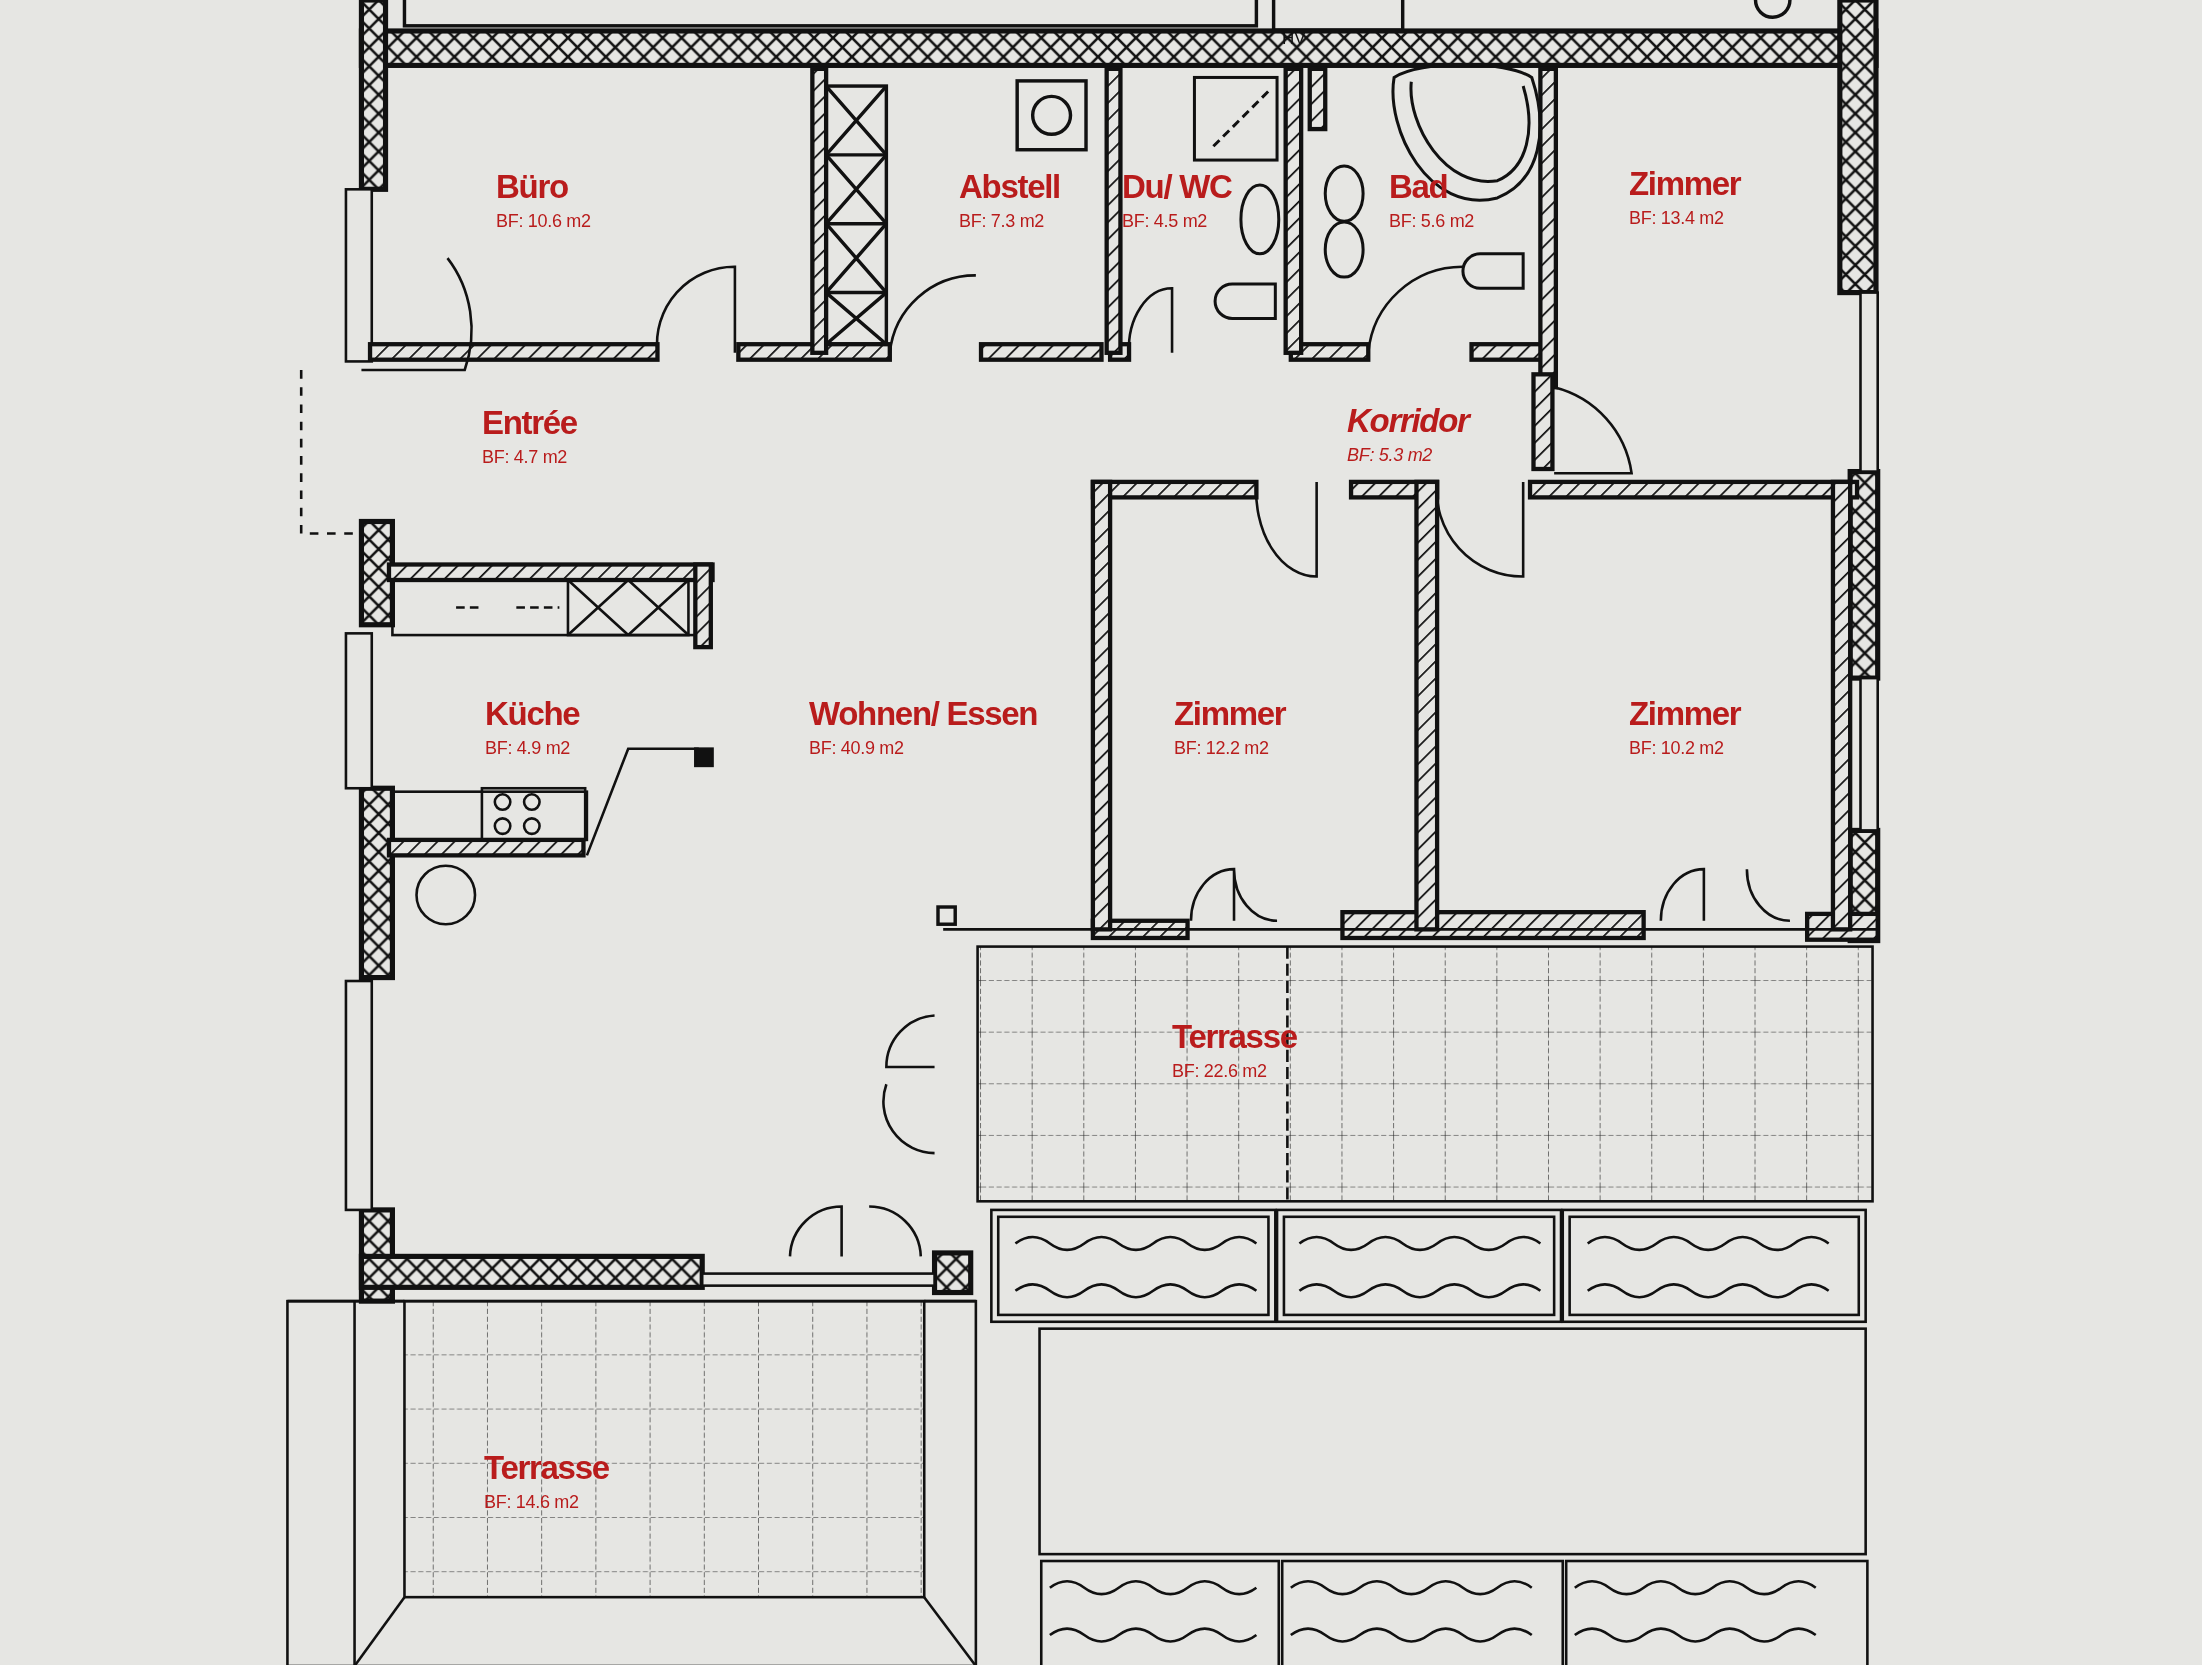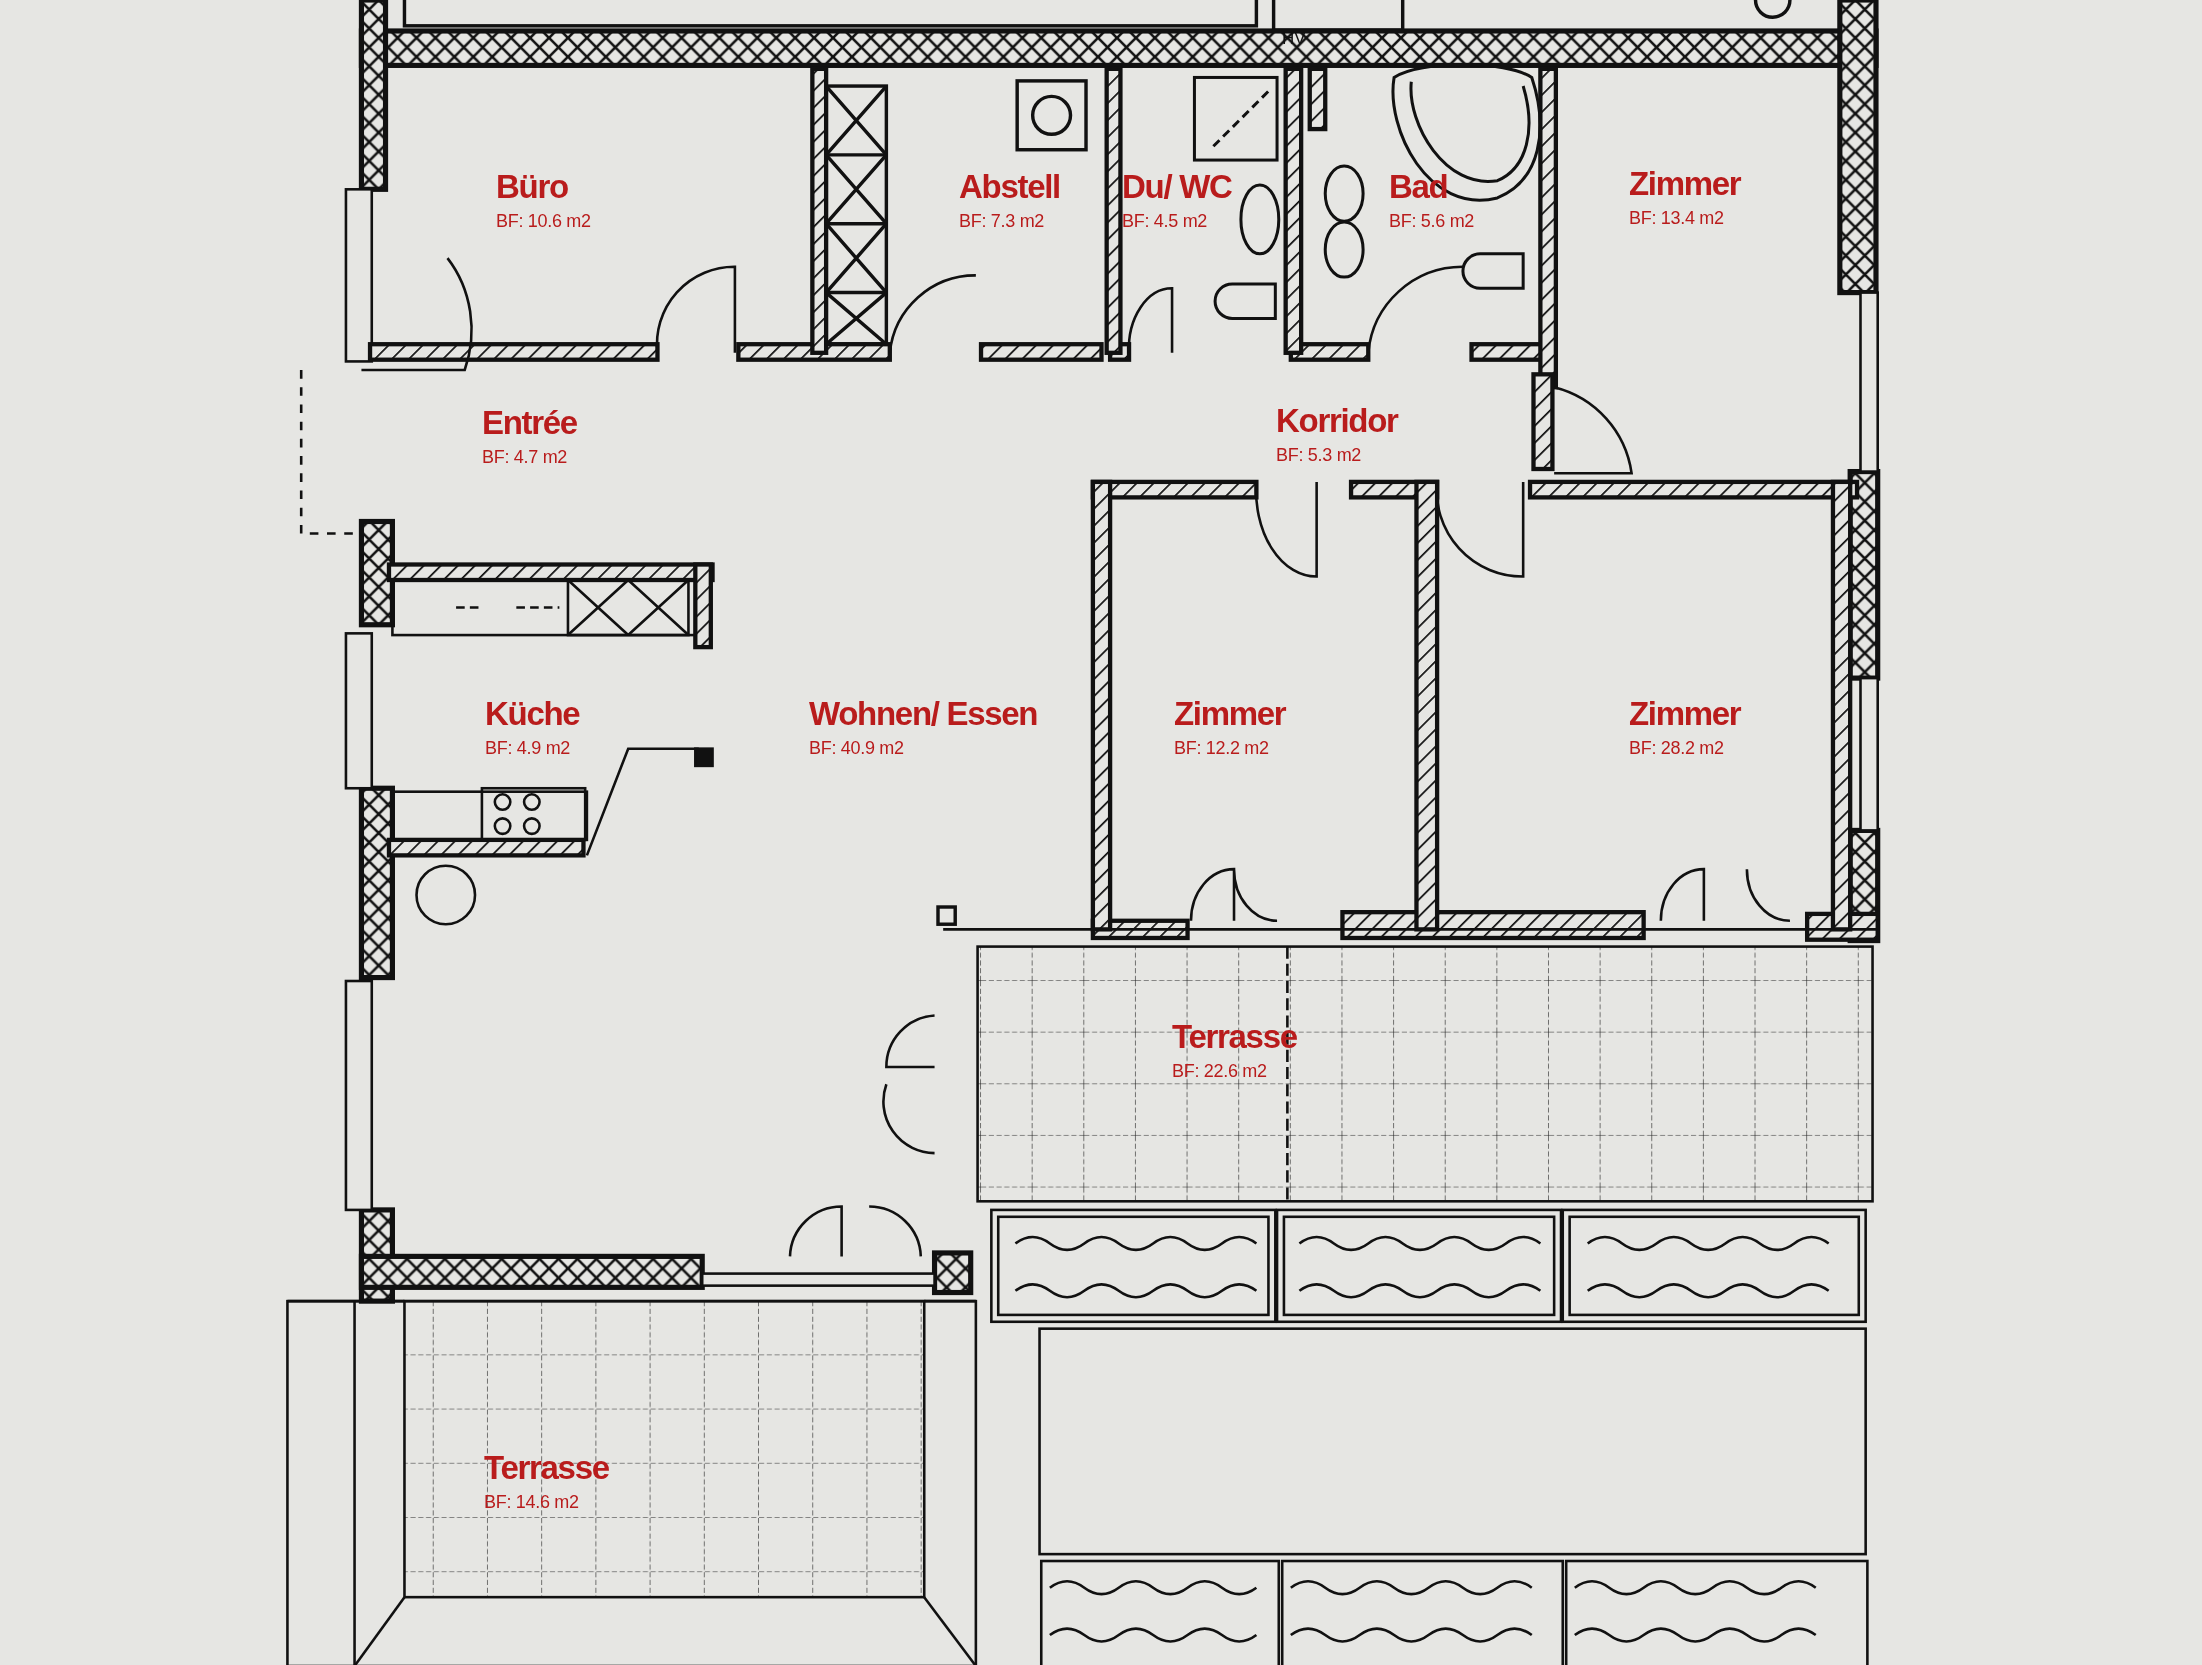--- a/index.html
+++ b/index.html
@@ -220,39 +220,39 @@
   <span class="room-area">BF: 5.6 m2</span>
 </div>
 <div class="room-label" style="left:1629px;top:167px;">
   <span class="room-name">Zimmer</span>
   <span class="room-area">BF: 13.4 m2</span>
 </div>
 <div class="room-label" style="left:482px;top:406px;">
   <span class="room-name">Entrée</span>
   <span class="room-area">BF: 4.7 m2</span>
 </div>
-<div class="room-label" style="left:1276px;top:404px;">
+<div class="room-label" style="left:1347px;top:404px;font-style:italic;">
   <span class="room-name">Korridor</span>
   <span class="room-area">BF: 5.3 m2</span>
 </div>
 <div class="room-label" style="left:485px;top:697px;">
   <span class="room-name">Küche</span>
   <span class="room-area">BF: 4.9 m2</span>
 </div>
 <div class="room-label" style="left:809px;top:697px;">
   <span class="room-name">Wohnen/ Essen</span>
   <span class="room-area">BF: 40.9 m2</span>
 </div>
 <div class="room-label" style="left:1174px;top:697px;">
   <span class="room-name">Zimmer</span>
   <span class="room-area">BF: 12.2 m2</span>
 </div>
 <div class="room-label" style="left:1629px;top:697px;">
   <span class="room-name">Zimmer</span>
-  <span class="room-area">BF: 28.2 m2</span>
+  <span class="room-area">BF: 10.2 m2</span>
 </div>
 <div class="room-label" style="left:1172px;top:1020px;">
   <span class="room-name">Terrasse</span>
   <span class="room-area">BF: 22.6 m2</span>
 </div>
 <div class="room-label" style="left:484px;top:1451px;">
   <span class="room-name">Terrasse</span>
   <span class="room-area">BF: 14.6 m2</span>
 </div>
 

